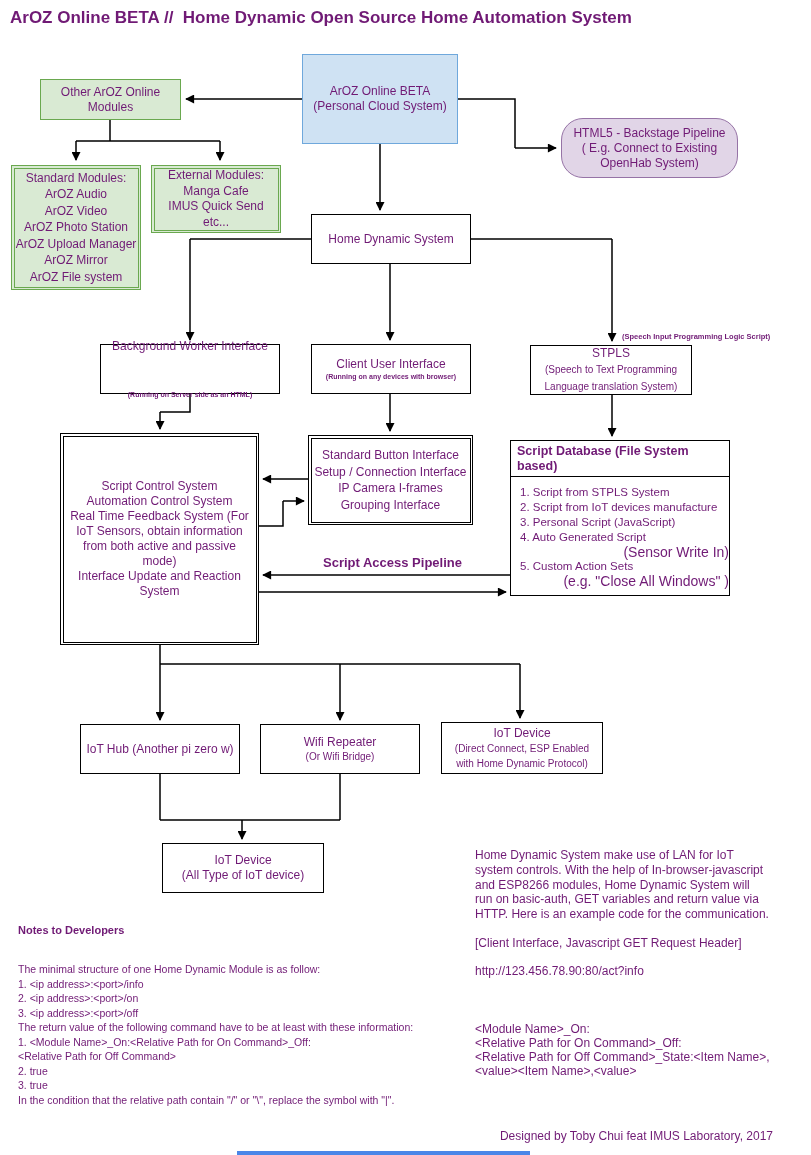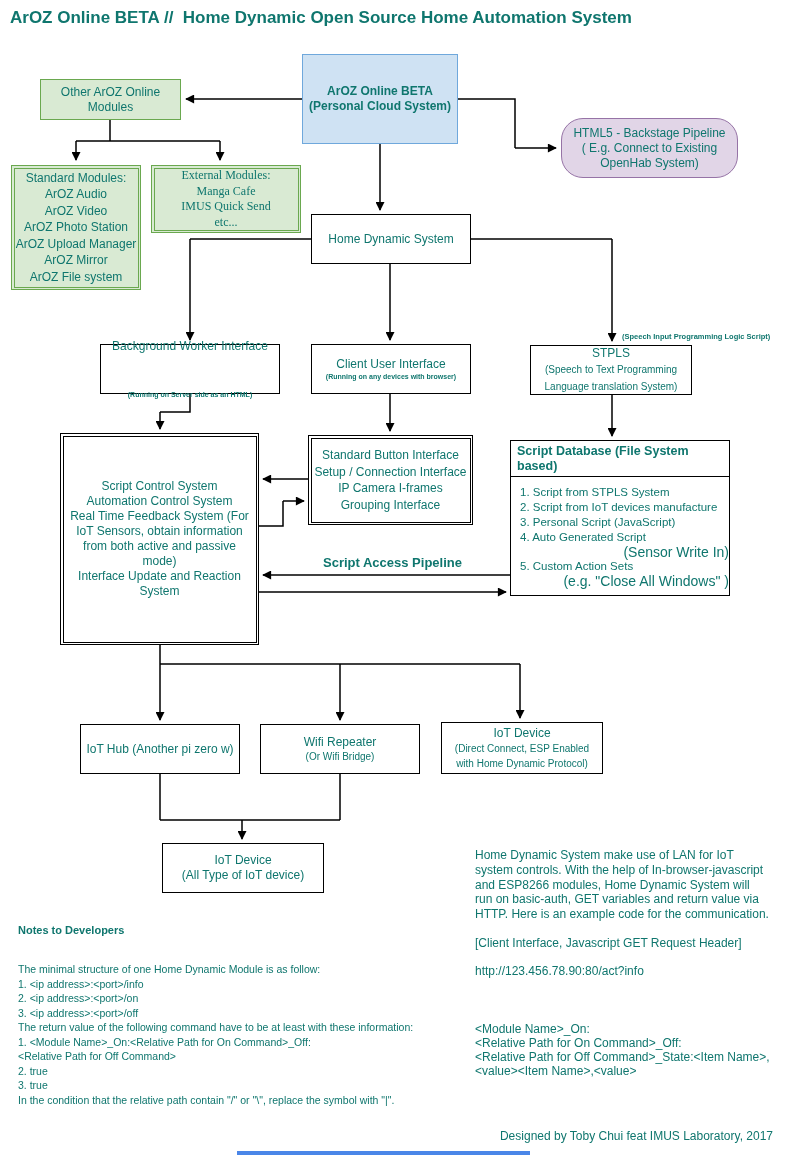--- a/index.html
+++ b/index.html
@@ -1,23 +1,23 @@
 <!DOCTYPE html>
 <html><head>
 <meta charset="utf-8">
 <style>
   html,body{margin:0;padding:0;background:#fff;}
   #canvas{position:relative;width:811px;height:1155px;background:#fff;overflow:hidden;
-          font-family:"Liberation Sans",sans-serif;color:#0f766e;}
+          font-family:"Liberation Sans",sans-serif;color:#701a75;}
   #wires{position:absolute;left:0;top:0;width:811px;height:1155px;}
   .abs{position:absolute;}
   .box{position:absolute;display:flex;flex-direction:column;align-items:center;justify-content:center;
        text-align:center;font-size:12px;line-height:15px;box-sizing:border-box;background:#fff;
        border:1.5px solid #000;}
-  .blue{background:#cfe2f3;border-color:#6fa8dc;font-weight:bold;}
+  .blue{background:#cfe2f3;border-color:#6fa8dc;}
   .green{background:#d9ead3;border-color:#6aa84f;}
   .purple{background:#e1d5e7;border-color:#9673a6;}
   .dbl::after{content:"";position:absolute;inset:1.5px;border:1px solid #000;pointer-events:none;}
   .green.dbl::after{border-color:#6aa84f;}
   .pre{white-space:pre-line;}
   .title{left:10px;top:8px;font-size:17px;font-weight:bold;white-space:pre;}
   .sublabel{font-size:7px;font-weight:bold;line-height:9px;}
   .tinybold{font-size:7.5px;font-weight:bold;}
   .smallnote{font-size:10px;line-height:17px;}
   .dbhead{width:100%;box-sizing:border-box;font-weight:bold;font-size:12.5px;text-align:left;
@@ -86,21 +86,21 @@
 OpenHab System)</div>
 
   <div class="box green dbl pre" style="left:11px;top:165px;width:130px;height:125px;line-height:16.5px;">Standard Modules:
 ArOZ Audio
 ArOZ Video
 ArOZ Photo Station
 ArOZ Upload Manager
 ArOZ Mirror
 ArOZ File system</div>
 
-  <div class="box green dbl pre" style="left:151px;top:165px;width:150px;height:68px;line-height:15.5px;font-family:Liberation Serif, serif;">External Modules:
+  <div class="box green dbl pre" style="left:151px;top:165px;width:130px;height:68px;line-height:15.5px;">External Modules:
 Manga Cafe
 IMUS Quick Send
 etc...</div>
 
   <div class="box" style="left:311px;top:214px;width:160px;height:50px;">
     <div>Home Dynamic System</div>
   </div>
 
   <div class="box" style="left:100px;top:344px;width:180px;height:50px;gap:36px;">
     <div>Background Worker Interface</div>

